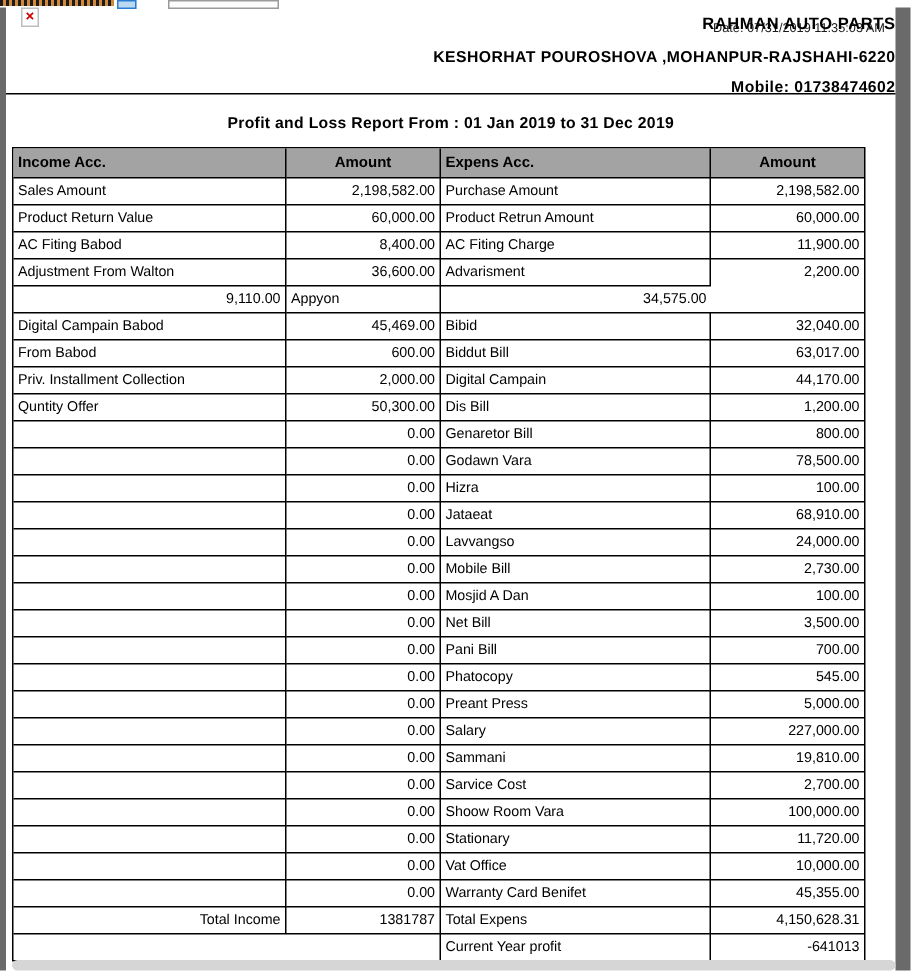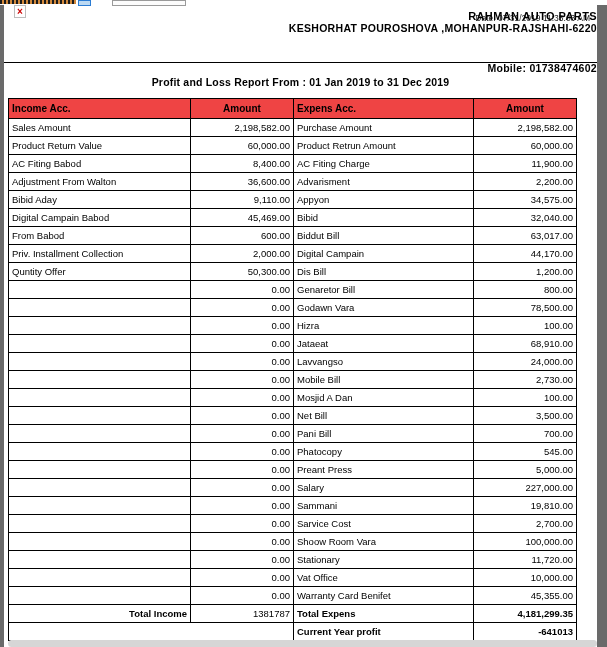--- a/index.html
+++ b/index.html
@@ -15,40 +15,40 @@
        border:1px solid #2b7cd3;box-sizing:border-box;}
   .gray-chip{position:absolute;left:112px;top:0;width:74px;height:6px;background:#fcfcfc;
        border:1px solid #9a9a9a;box-sizing:border-box;}
   .broken-img{position:absolute;left:14px;top:5px;width:12px;height:13px;background:#fff;
        border:1px solid #bdbdbd;color:#cc0000;font-weight:bold;font-size:10px;line-height:12px;
        text-align:center;box-sizing:border-box;}
 
   
   .report-header{position:absolute;left:4px;right:10px;top:0;text-align:right;}
   .company{margin-top:10px;font-size:11px;font-weight:bold;letter-spacing:0.4px;}
-  .address{font-size:10.5px;font-weight:bold;letter-spacing:0.3px;}
-  .mobile{margin-top:28px;font-size:10.5px;font-weight:bold;letter-spacing:0.3px;}
+  .address{margin-top:10px;font-size:10.5px;font-weight:bold;letter-spacing:0.3px;}
+  .mobile{margin-top:8px;font-size:10.5px;font-weight:bold;letter-spacing:0.3px;}
   .date-stamp{position:absolute;top:13px;right:17px;font-size:8.5px;color:#1a1a1a;}
   .divider{position:absolute;top:62px;left:4px;width:593px;border-top:1.5px solid #000;}
   .report-title{position:absolute;top:76px;left:4px;width:593px;text-align:center;
        font-size:10.5px;font-weight:bold;letter-spacing:0.2px;}
 
   
   .pl-table{position:absolute;left:8px;top:98px;border:1px solid #000;background:#fff;}
   .thead-row,.trow{display:grid;grid-template-columns:182px 103px 180px 102px;}
-  .thead-row{height:19px;background:#ef4444;}
+  .thead-row{height:19px;background:#a3a3a3;}
   .trow{height:18px;}
   .cell{border-right:1px solid #000;border-top:1px solid #000;box-sizing:border-box;
        font-size:9.5px;line-height:17px;padding:0 3px;white-space:nowrap;overflow:hidden;}
   .thead-row .cell{border-top:none;font-weight:bold;font-size:10px;line-height:19px;}
   .cell:last-child{border-right:none;}
   .lbl{text-align:left;}
   .num{text-align:right;}
   .ctr{text-align:center;}
-  .trow.total-row .cell{font-weight:bold;}
+  .trow.total-row .cell{font-weight:normal;}
   .trow.total-row .cell.reg{font-weight:normal;}
   .merged{grid-column:1 / 3;}
 
   
   .h-scrollbar{position:absolute;left:8px;bottom:0;width:589px;height:7px;background:#d6d6d6;
        border-radius:4px;}
 </style>
 </head>
 <body>
 
@@ -95,21 +95,20 @@
         <div class="cell lbl">AC Fiting Charge</div>
         <div class="cell num">11,900.00</div>
       </div>
       <div class="trow">
         <div class="cell lbl">Adjustment From Walton</div>
         <div class="cell num">36,600.00</div>
         <div class="cell lbl">Advarisment</div>
         <div class="cell num">2,200.00</div>
       </div>
       <div class="trow">
-        <div class="cell lbl">Bibid Aday</div>
         <div class="cell num">9,110.00</div>
         <div class="cell lbl">Appyon</div>
         <div class="cell num">34,575.00</div>
       </div>
       <div class="trow">
         <div class="cell lbl">Digital Campain Babod</div>
         <div class="cell num">45,469.00</div>
         <div class="cell lbl">Bibid</div>
         <div class="cell num">32,040.00</div>
       </div>
@@ -238,21 +237,21 @@
         <div class="cell num">0.00</div>
         <div class="cell lbl">Warranty Card Benifet</div>
         <div class="cell num">45,355.00</div>
       </div>
     </div>
 
   <div class="trow total-row">
     <div class="cell num">Total Income</div>
     <div class="cell num reg">1381787</div>
     <div class="cell lbl">Total  Expens</div>
-    <div class="cell num">4,181,299.35</div>
+    <div class="cell num">4,150,628.31</div>
   </div>
 
   <div class="trow total-row">
     <div class="cell merged"></div>
     <div class="cell lbl">Current Year profit</div>
     <div class="cell num">-641013</div>
   </div>
 </div>
 
 <div class="h-scrollbar"></div>

